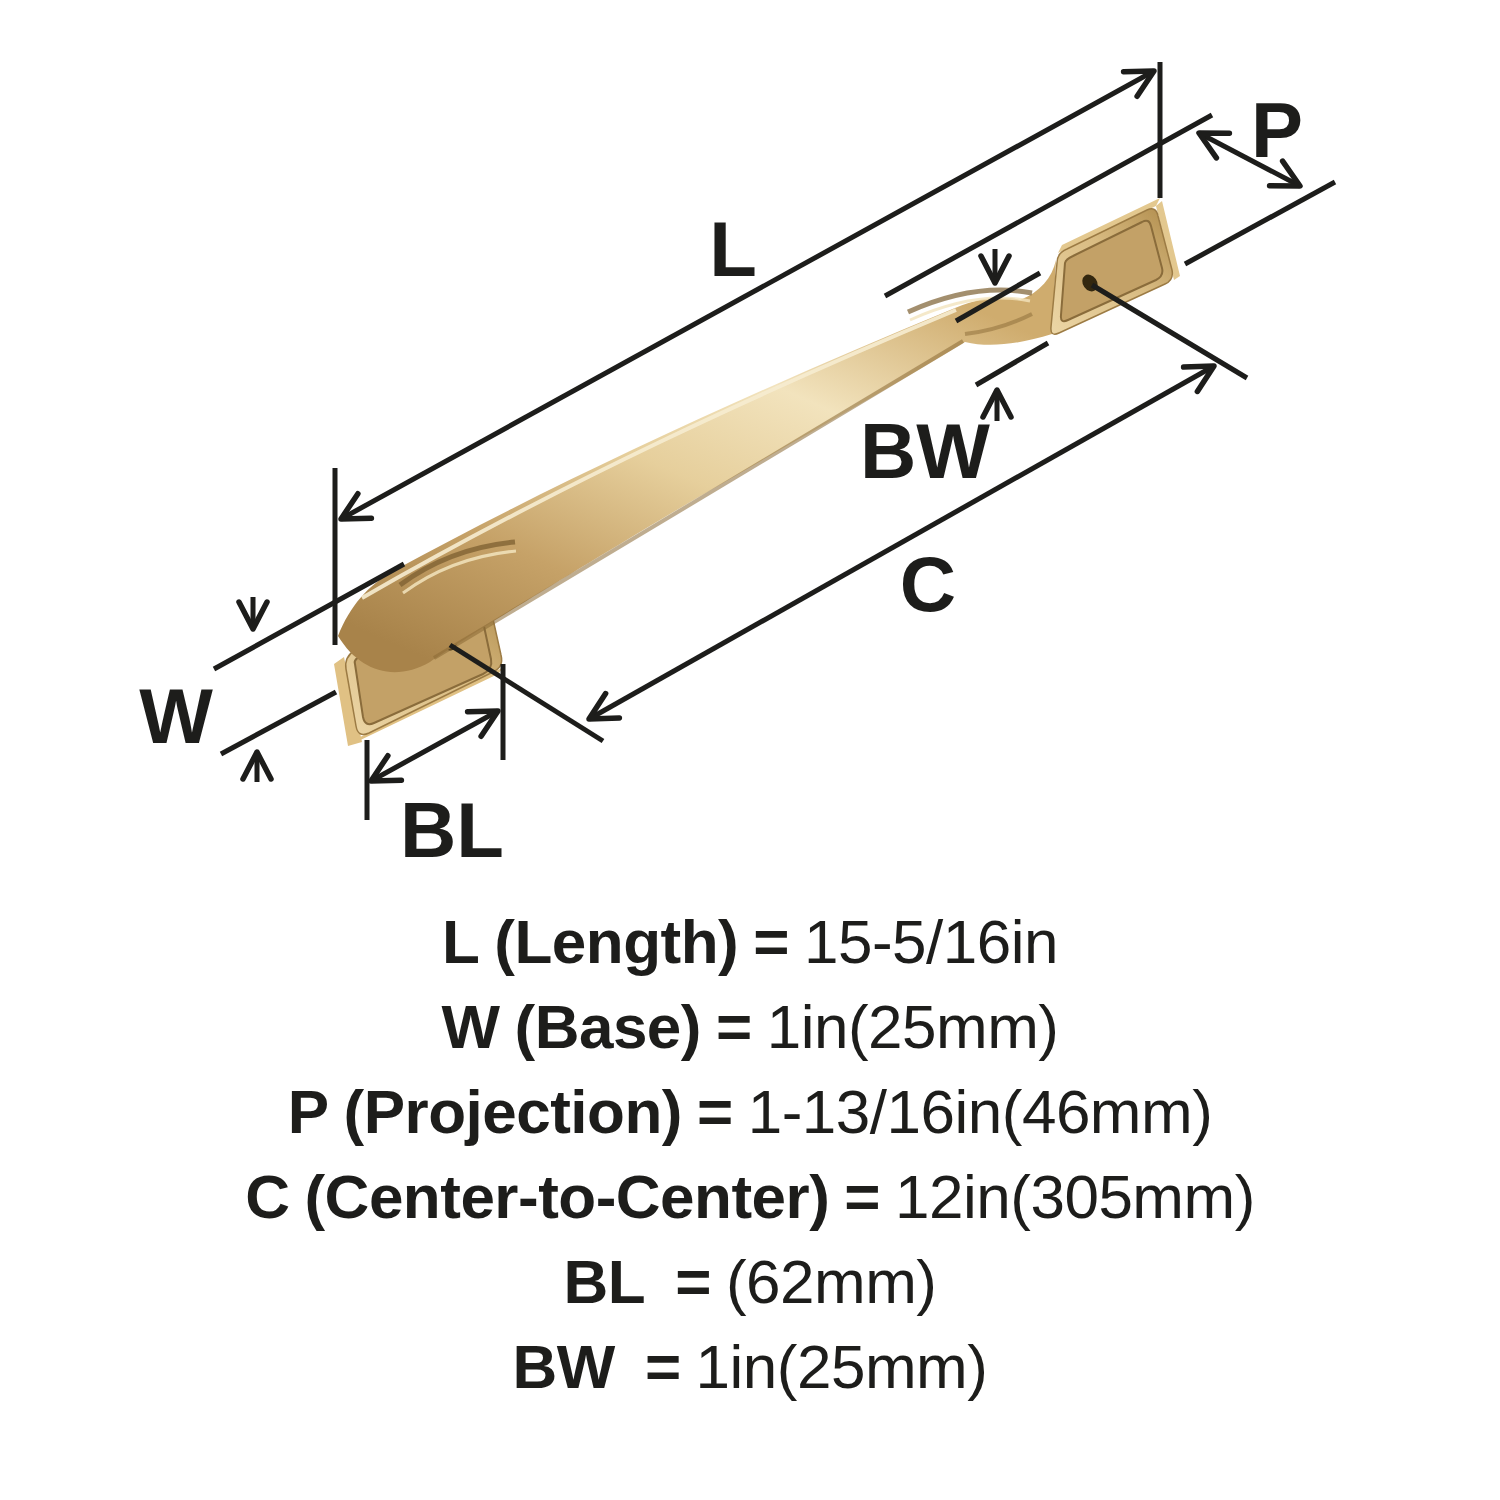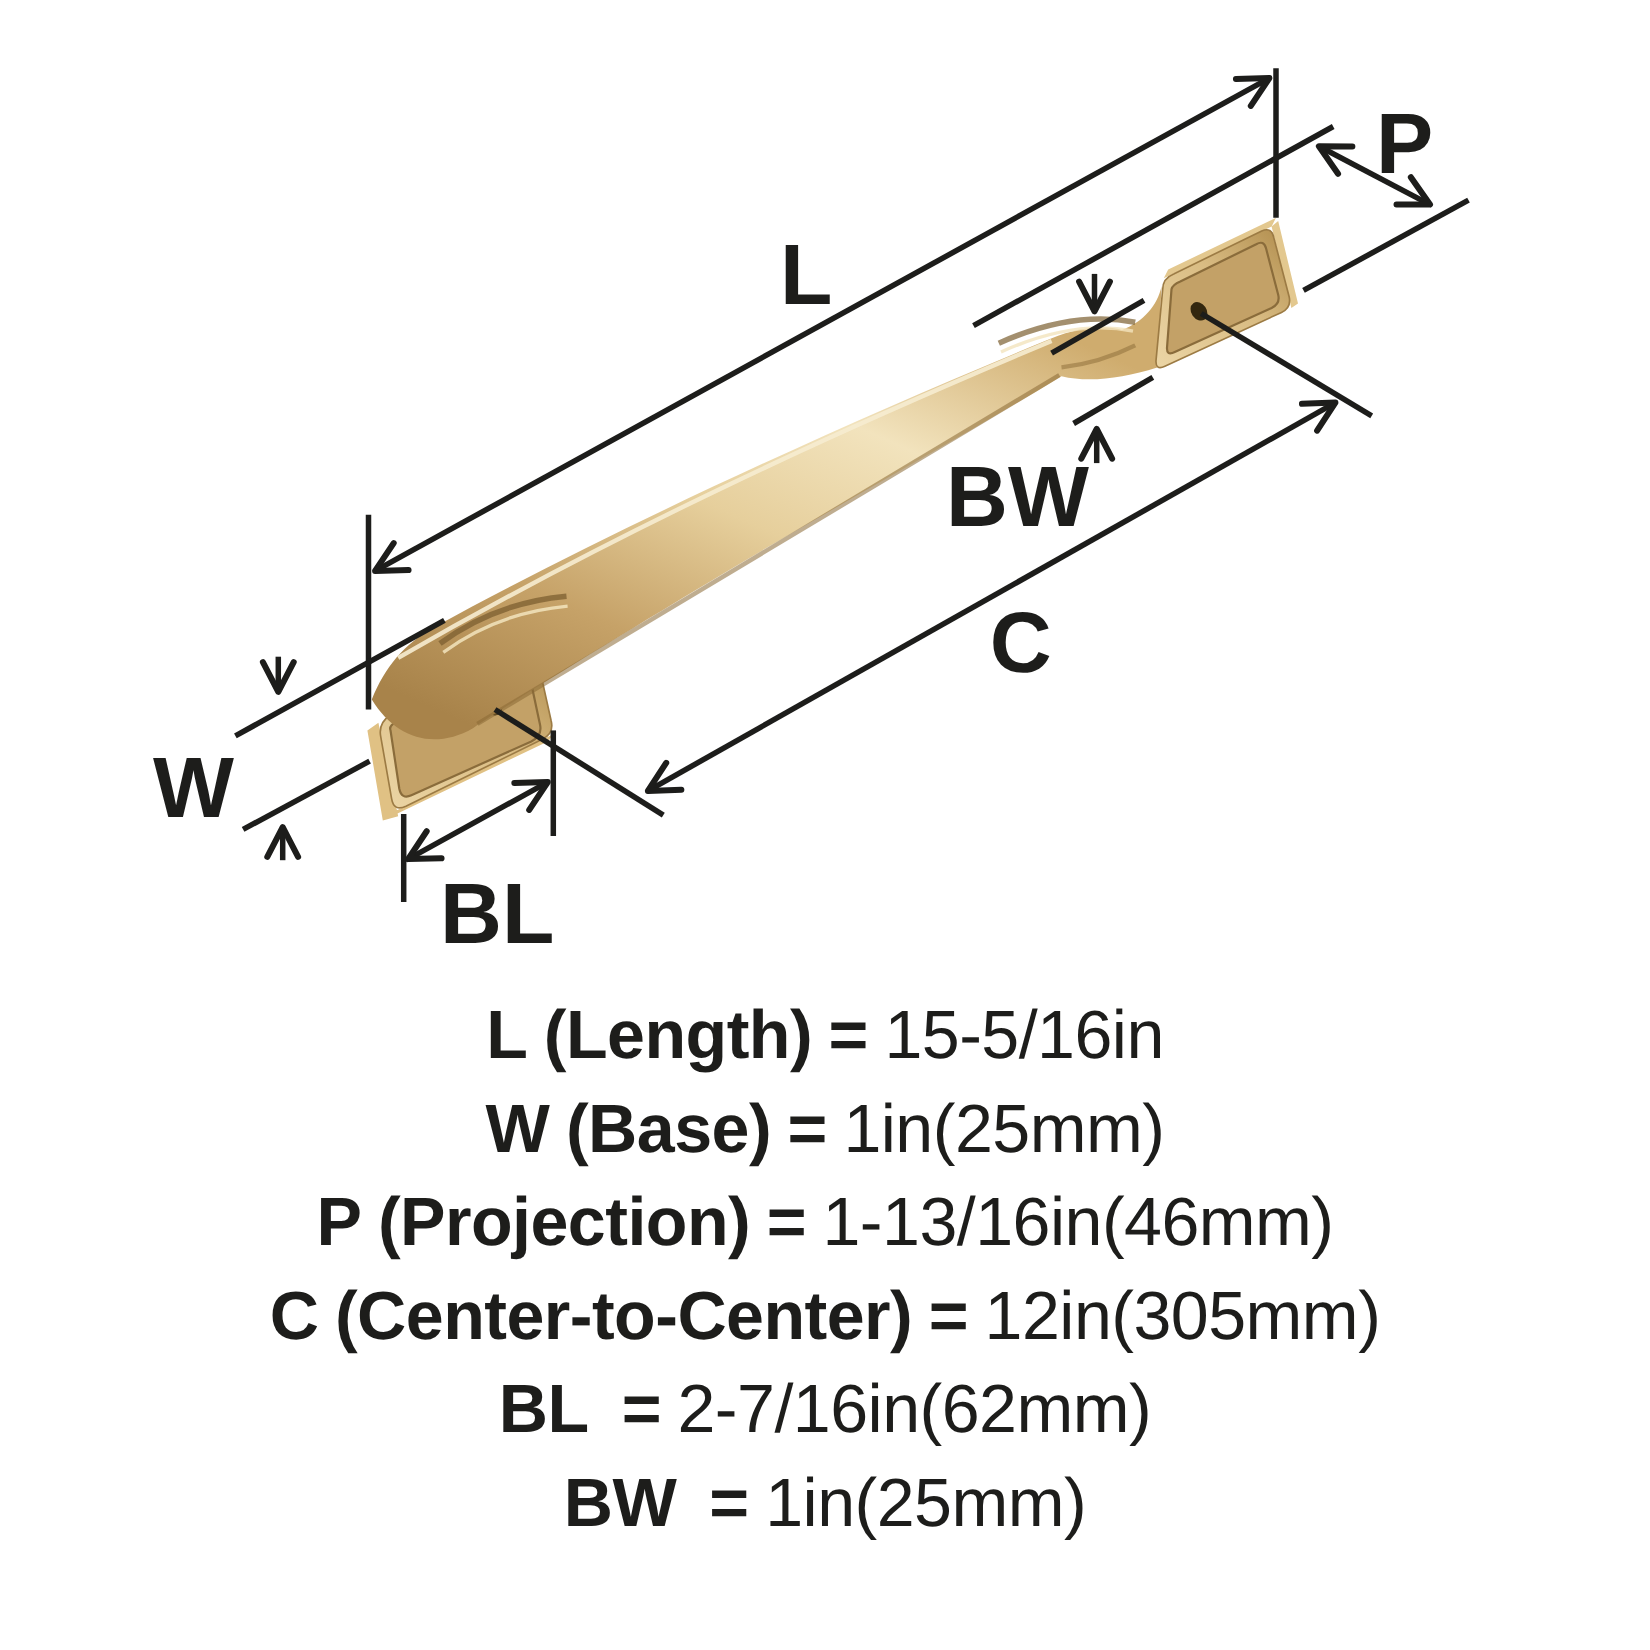--- a/index.html
+++ b/index.html
@@ -141,21 +141,21 @@
 
     <div class="spec-row">
       <span class="sp-label">P</span><span class="sp-name">(Projection)</span><span class="sp-eq">=</span><span class="sp-value">1-13/16in</span><span class="sp-metric">(46mm)</span>
     </div>
 
     <div class="spec-row">
       <span class="sp-label">C</span><span class="sp-name">(Center-to-Center)</span><span class="sp-eq">=</span><span class="sp-value">12in</span><span class="sp-metric">(305mm)</span>
     </div>
 
     <div class="spec-row">
-      <span class="sp-label">BL</span><span class="sp-eq">=</span><span class="sp-value">2-7/16in</span><span class="sp-metric">(62mm)</span>
+      <span class="sp-label">BL</span><span class="sp-eq">=</span><span class="sp-metric">(62mm)</span>
     </div>
 
     <div class="spec-row">
       <span class="sp-label">BW</span><span class="sp-eq">=</span><span class="sp-value">1in</span><span class="sp-metric">(25mm)</span>
     </div>
 
   </div>
 </div>
 
 </body></html>

